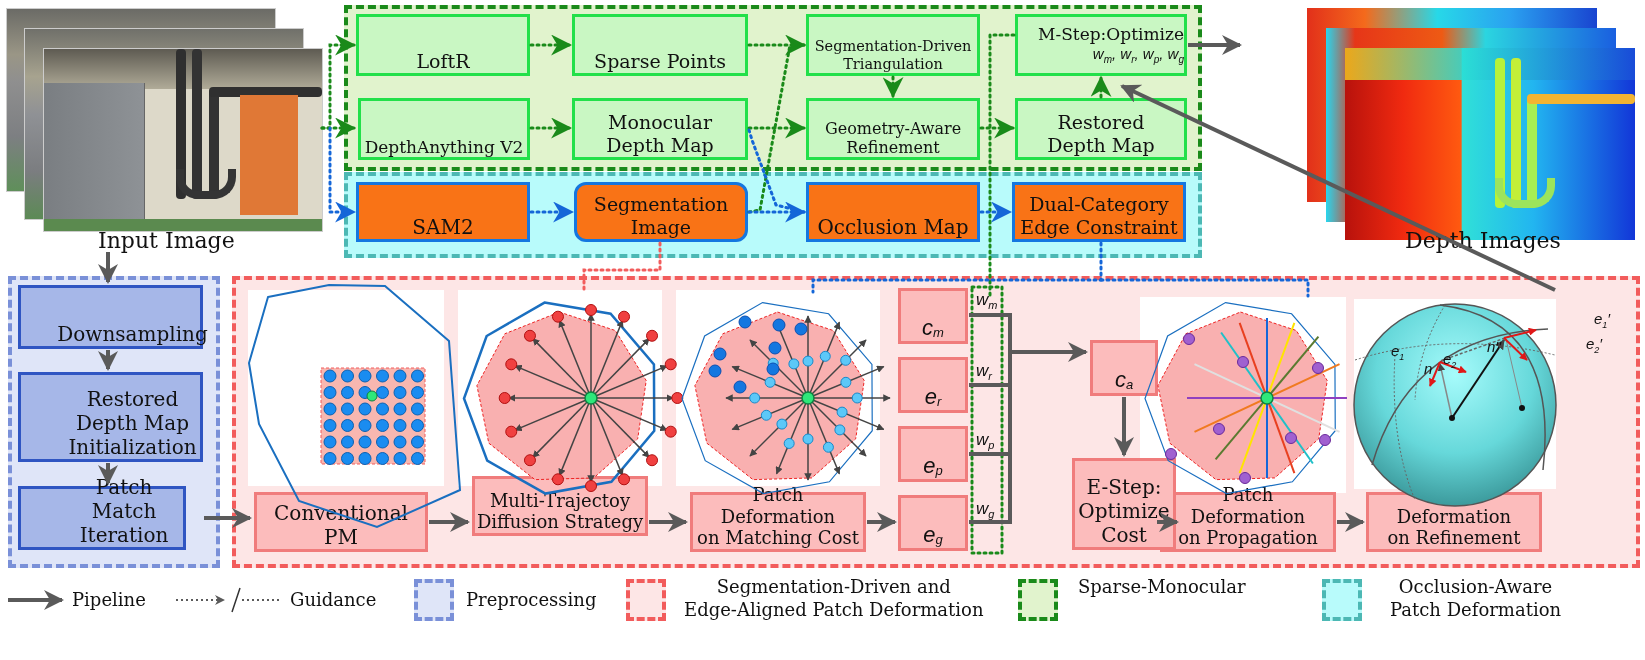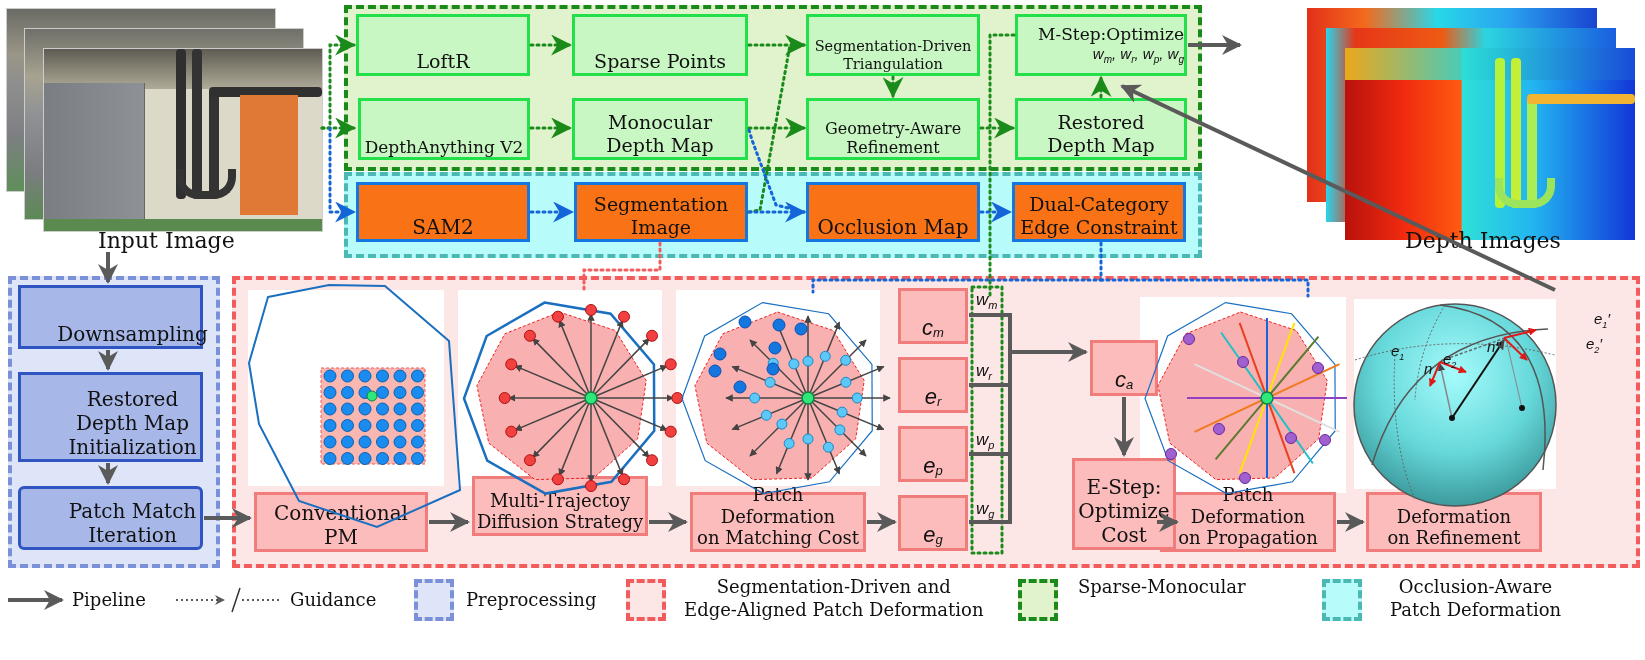--- a/index.html
+++ b/index.html
@@ -86,35 +86,35 @@
 <div class="box b-green" style="left:572px;top:98px;width:176px;height:62px;white-space:pre-line;"><span>Monocular
 Depth Map</span></div>
 <div class="box b-green" style="left:806px;top:98px;width:174px;height:62px;white-space:pre-line;font-size:16px;"><span>Geometry-Aware
 Refinement</span></div>
 <div class="box b-green" style="left:1015px;top:98px;width:172px;height:62px;white-space:pre-line;"><span>Restored
 Depth Map</span></div>
 
 <div class="box b-cyan" style="left:356px;top:182px;width:174px;height:60px;">
     <span>SAM2</span>
   </div>
-<div class="box b-cyan" style="left:574px;top:182px;width:174px;height:60px;white-space:pre-line;font-size:19px;"><span>Segmentation
+<div class="box b-cyan" style="left:574px;top:182px;width:174px;height:60px;white-space:pre-line;font-size:19px;border-radius:12px;"><span>Segmentation
 Image</span></div>
 <div class="box b-cyan" style="left:806px;top:182px;width:174px;height:60px;">
     <span>Occlusion Map</span>
   </div>
 <div class="box b-cyan" style="left:1012px;top:182px;width:174px;height:60px;white-space:pre-line;font-size:19px;"><span>Dual-Category
 Edge Constraint</span></div>
 
 <div class="box b-blue" style="left:18px;top:285px;width:185px;height:64px;">
     <span>Downsampling</span>
   </div>
 <div class="box b-blue" style="left:18px;top:372px;width:185px;height:90px;white-space:pre-line;"><span>Restored
 Depth Map
 Initialization</span></div>
-<div class="box b-blue" style="left:18px;top:486px;width:185px;height:64px;white-space:pre-line;border-radius:6px;"><span>Patch Match
+<div class="box b-blue" style="left:18px;top:486px;width:168px;height:64px;white-space:pre-line;"><span>Patch Match
 Iteration</span></div>
 
 <div class="panel" style="left:248px;top:290px;width:196px;height:196px;"></div>
 <div class="panel" style="left:458px;top:290px;width:204px;height:196px;"></div>
 <div class="panel" style="left:676px;top:290px;width:204px;height:196px;"></div>
 <div class="panel" style="left:1140px;top:297px;width:206px;height:196px;"></div>
 <div class="panel" style="left:1354px;top:299px;width:202px;height:190px;"></div>
 
 <div class="box b-red" style="left:254px;top:492px;width:174px;height:60px;">
     <span>Conventional PM</span>

